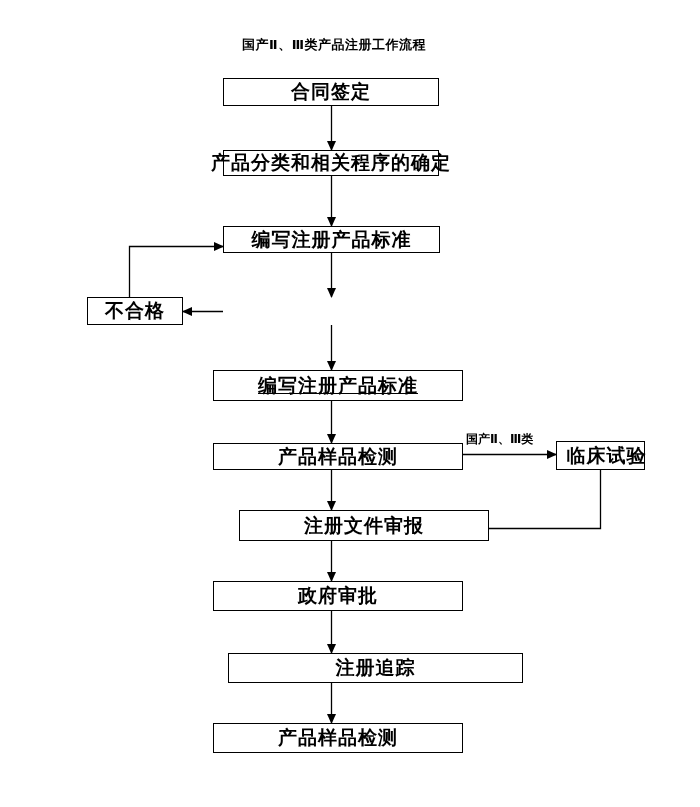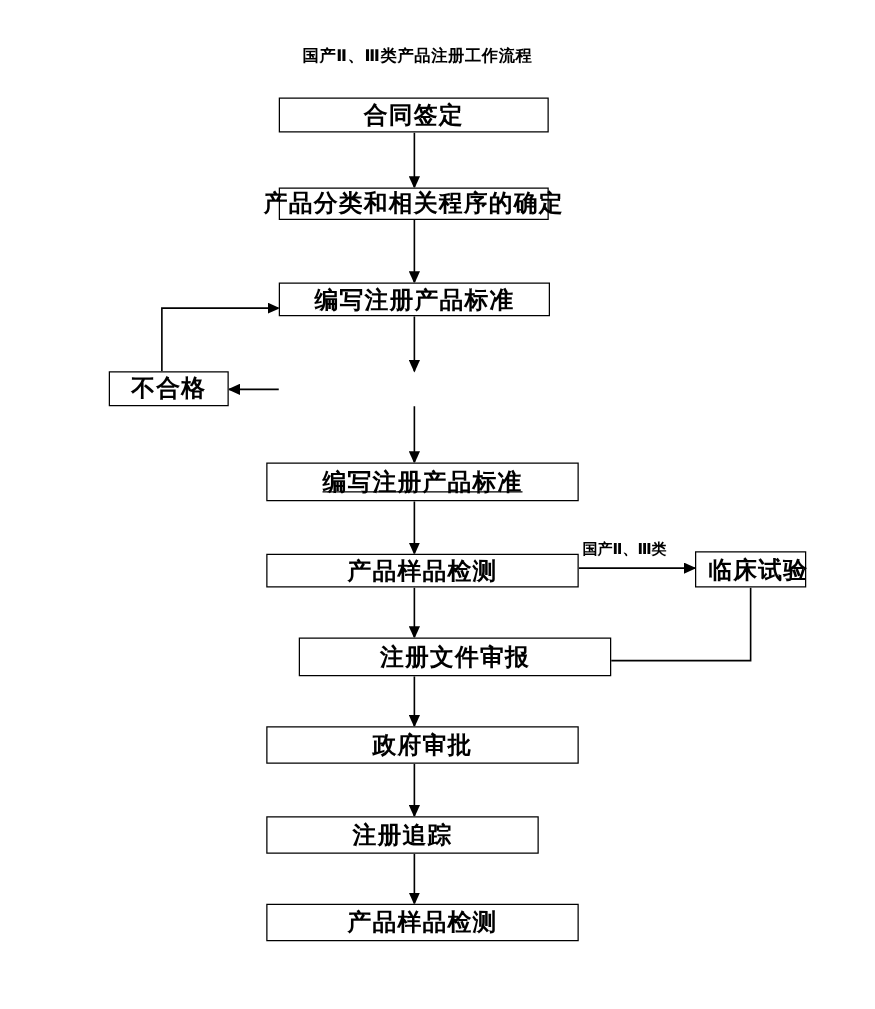--- a/index.html
+++ b/index.html
@@ -49,21 +49,21 @@
   .n-contract       { left: 223px; top: 78px;  width: 216px; height: 28px; }
   .n-classification { left: 223px; top: 150px; width: 216px; height: 26px; }
   .n-guide          { left: 223px; top: 226px; width: 217px; height: 27px; }
   .n-review         { left: 223px; top: 297px; width: 217px; height: 28px; }
   .n-unqualified    { left: 87px;  top: 297px; width: 96px;  height: 28px; }
   .n-standard       { left: 213px; top: 370px; width: 250px; height: 31px; text-decoration: underline; }
   .n-sample         { left: 213px; top: 443px; width: 250px; height: 27px; }
   .n-clinical       { left: 556px; top: 441px; width: 89px;  height: 29px; padding-left: 12px; }
   .n-submission     { left: 213px; top: 510px; width: 250px; height: 31px; margin-left: 26px; }
   .n-approval       { left: 213px; top: 581px; width: 250px; height: 30px; }
-  .n-tracking       { left: 213px; top: 653px; width: 218px; height: 30px; }
+  .n-tracking       { left: 228px; top: 653px; width: 295px; height: 30px; }
   .n-certificate    { left: 213px; top: 723px; width: 250px; height: 30px; }
   .edge-label {
     position: absolute;
     left: 466px;
     top: 431px;
     font-size: 12px;
     font-weight: bold;
     white-space: nowrap;
   }
 </style>

